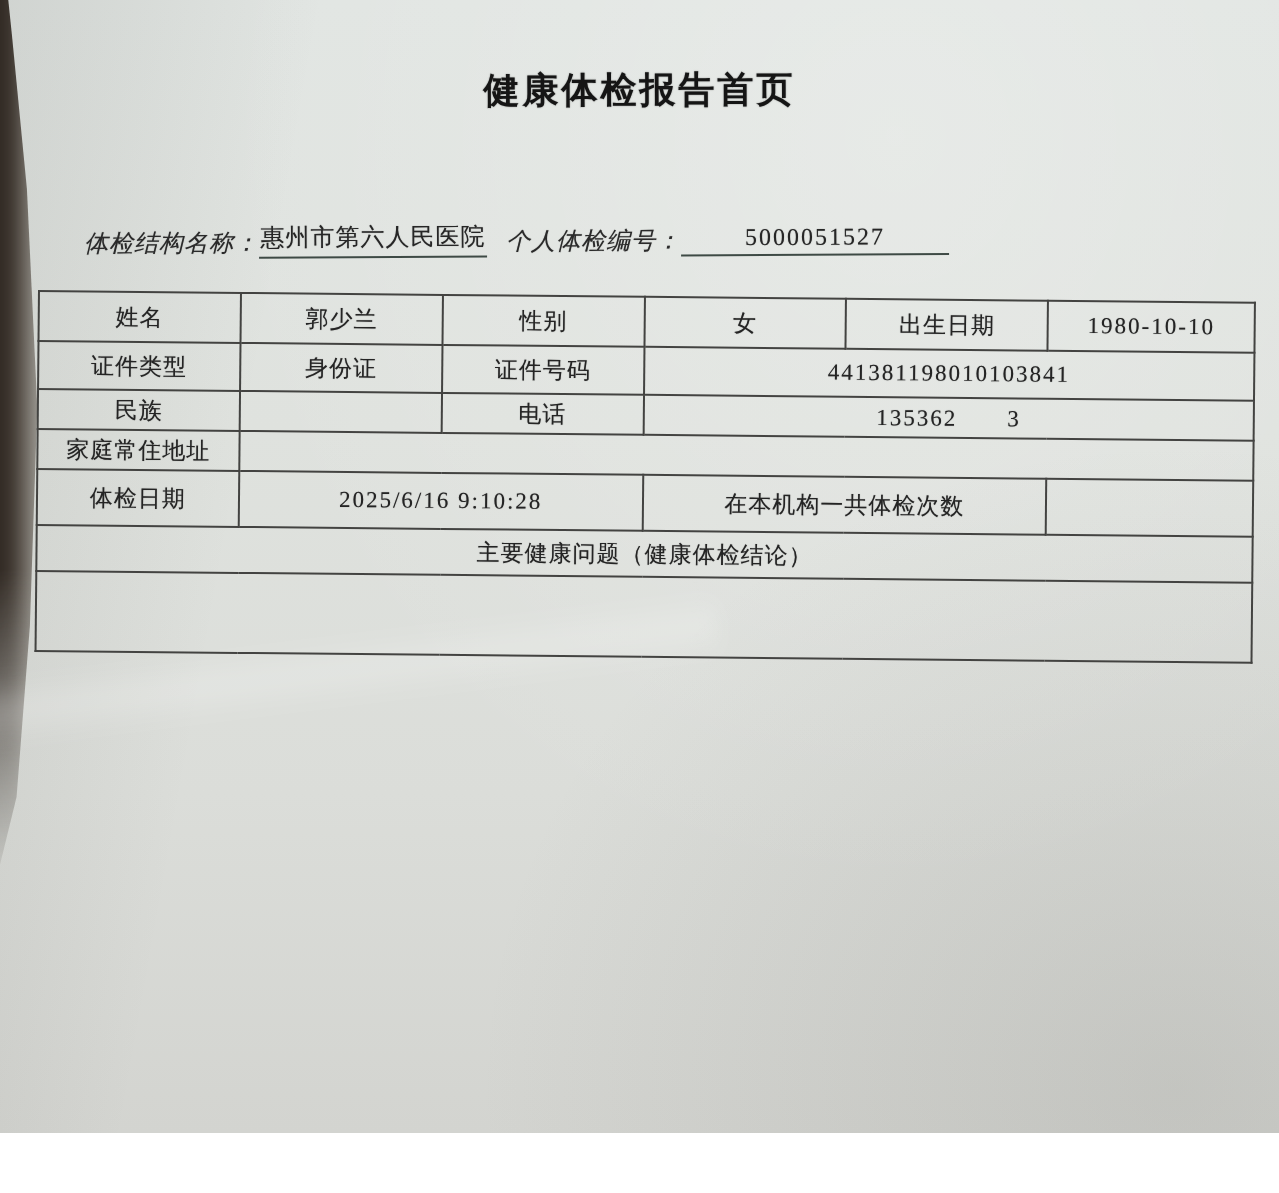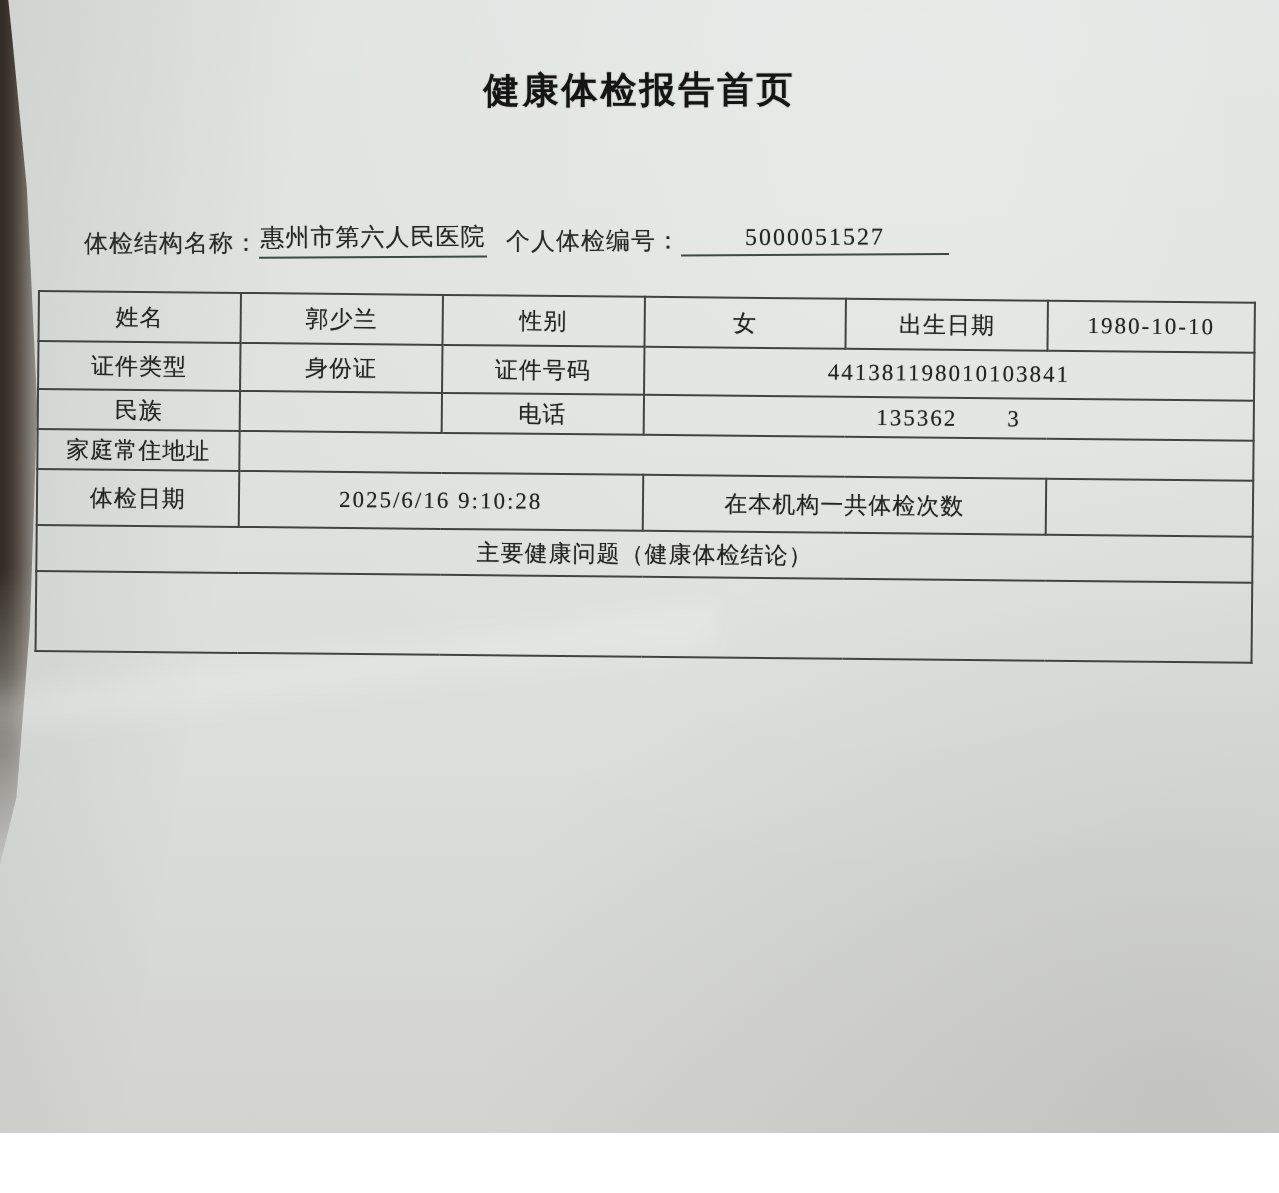--- a/index.html
+++ b/index.html
@@ -74,21 +74,21 @@
   .info-line {
     margin-top: 108px;
     padding-left: 84px;
     font-size: 24px;
     letter-spacing: 1px;
     white-space: nowrap;
     transform: rotate(-0.3deg);
     transform-origin: left center;
     text-shadow: 0 0 1px rgba(30,30,30,0.45);
   }
-  .info-line .lbl { color: #2a2a2a; }
+  .info-line .lbl { color: #2a2a2a; font-style: italic; }
   .info-line .second { margin-left: 12px; }
   .uline {
     display: inline-block;
     text-align: center;
     border-bottom: 2.5px solid #3e4a45;
     padding-bottom: 3px;
     vertical-align: bottom;
   }
   .uline.org { width: 228px; }
   .uline.num { width: 268px; letter-spacing: 2px; }

